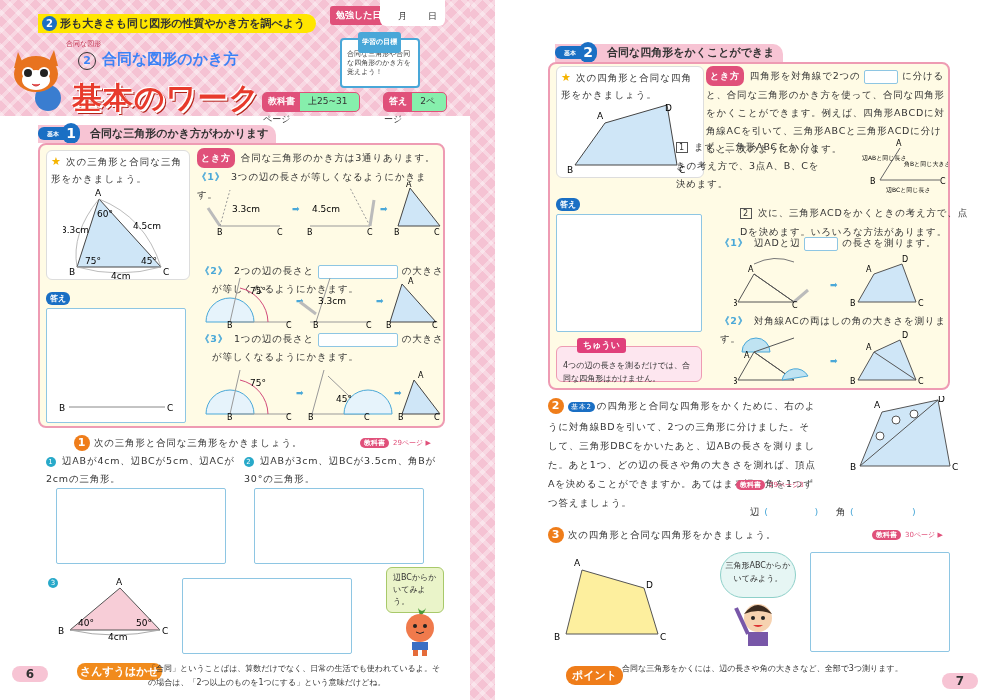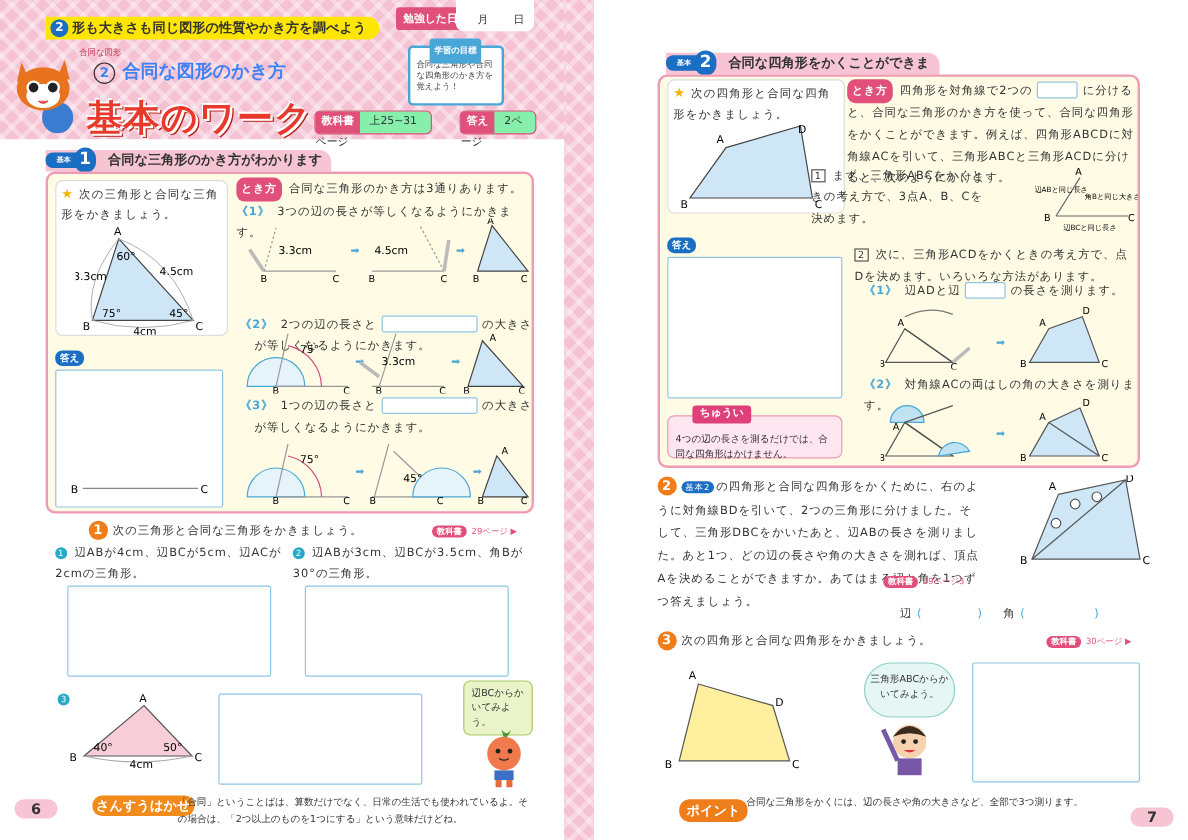--- a/index.html
+++ b/index.html
@@ -322,21 +322,21 @@
   <line x1="18" y1="42" x2="78" y2="42" stroke="#666"></line>
   <line x1="18" y1="42" x2="38" y2="10" stroke="#666"></line>
   <text x="34" y="8" font-size="8">A</text>
     <text x="8" y="46" font-size="8">B</text>
     <text x="78" y="46" font-size="8">C</text>
   <text x="0" y="22" font-size="6">辺ABと同じ長さ</text>
   <text x="42" y="28" font-size="6">角Bと同じ大きさ</text>
   <text x="24" y="54" font-size="6">辺BCと同じ長さ</text>
 </svg>
 
-<div class="abs body-text" style="left:712px;top:204px;width:236px;">
+<div class="abs body-text" style="left:740px;top:204px;width:236px;">
   <span style="border:1px solid #555;padding:0 2px;font-size:8px;margin-right:6px;">2</span><span>次に、三角形ACDをかくときの考え方で、点Dを決めます。いろいろな方法があります。</span>
 </div>
 <div class="abs body-text" style="left:720px;top:234px;width:230px;">
   <span class="step">《1》</span><span>辺ADと辺</span>
   <span class="blank md"></span>
   <span>の長さを測ります。</span>
 </div>
 <svg class="abs" style="left:734px;top:254px;" width="214" height="54" viewBox="0 0 214 54">
   <polygon points="20,20 4,48 60,48" fill="none" stroke="#555"></polygon>
   <line x1="20" y1="20" x2="60" y2="48" stroke="#555"></line>

